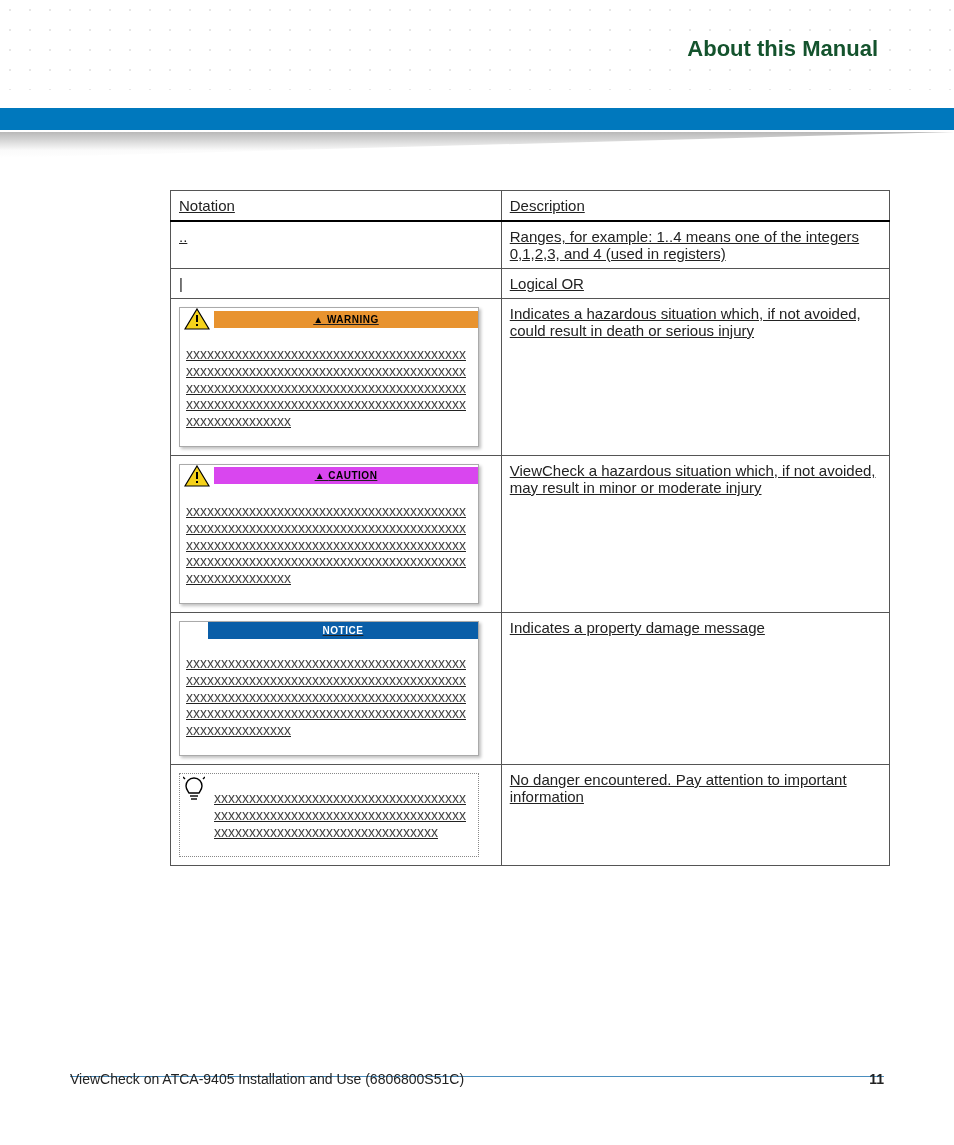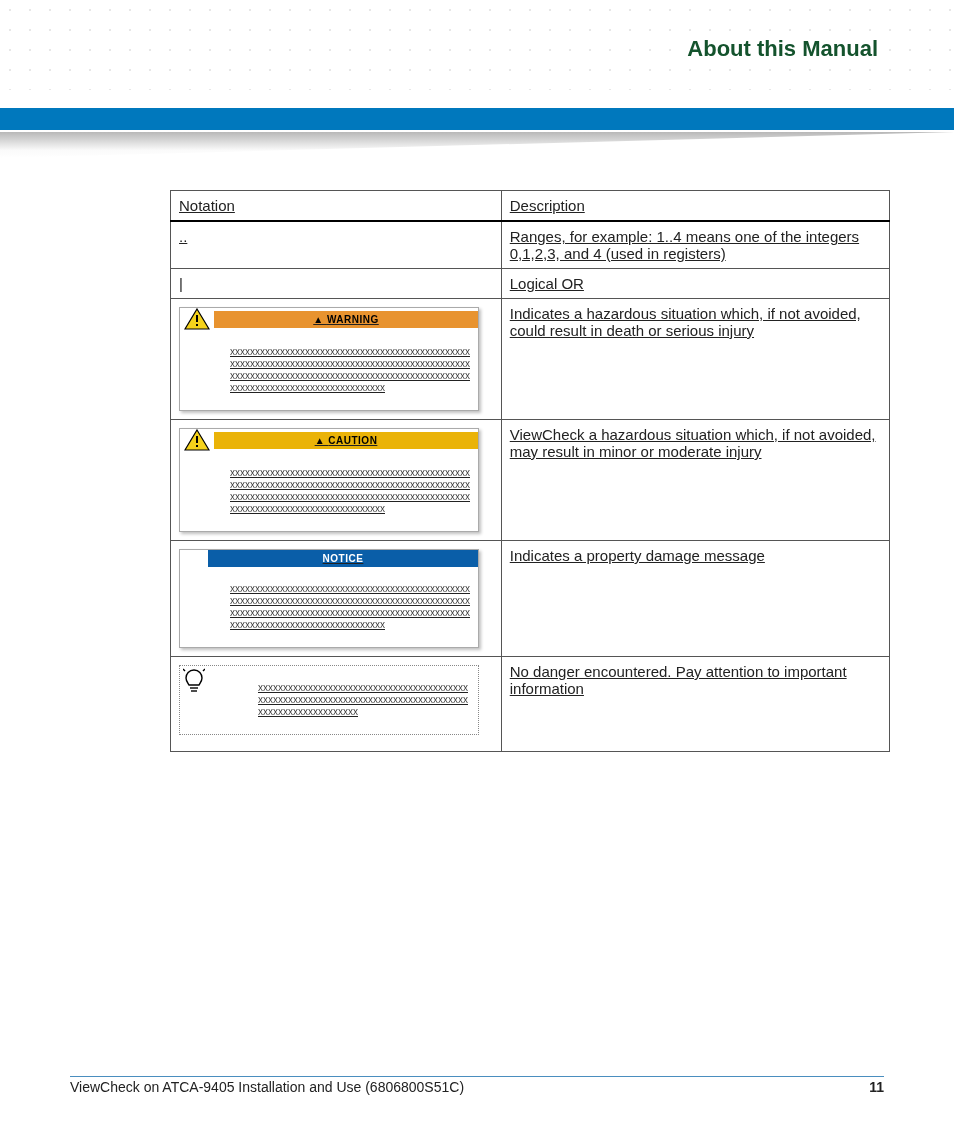--- a/index.html
+++ b/index.html
@@ -92,39 +92,38 @@
     text-align: center;
     font-weight: bold;
     font-size: 10px;
     letter-spacing: 0.5px;
     padding: 3px 0;
     color: #000;
   }
   .callout-body {
     padding: 16px 6px;
     color: #444;
-    font-size: 10px;
+    font-size: 14px;
     line-height: 1.2;
     overflow: hidden;
     word-break: break-all;
-    margin-left: 44px;
   }
   .callout.notice .callout-label { color: #fff; margin-left: 28px; }
   .callout.tip { border: 1px dotted #888; box-shadow: none; }
   .tri-icon { display: inline-block; }
   .footer-rule {
     position: absolute;
     bottom: 68px;
     left: 70px;
     right: 70px;
     border-top: 1px solid #4a8ebf;
   }
   .footer {
     position: absolute;
-    bottom: 50px;
+    bottom: 58px;
     left: 70px;
     right: 70px;
     display: flex;
     justify-content: space-between;
     font-size: 14px;
     color: #222;
   }
   .footer .pg { font-weight: bold; }
   .row-tall td { height: 95px; }
 </style>
@@ -175,21 +174,21 @@
         <td>
           <div class="callout">
             <div class="callout-header">
               <div class="callout-icon">
                 <svg class="tri-icon" width="26" height="22" viewBox="0 0 26 22">
                     <polygon points="13,1 25,21 1,21" fill="#f5d21b" stroke="#000" stroke-width="1.2"></polygon>
                     <rect x="12" y="7" width="2" height="7" fill="#000"></rect>
                     <rect x="12" y="16" width="2" height="2" fill="#000"></rect>
                   </svg>
               </div>
-              <div class="callout-label" style="background:#eab308">▲ <span>CAUTION</span></div>
+              <div class="callout-label" style="background:#d946ef">▲ <span>CAUTION</span></div>
             </div>
             <div class="callout-body">xxxxxxxxxxxxxxxxxxxxxxxxxxxxxxxxxxxxxxxxxxxxxxxxxxxxxxxxxxxxxxxxxxxxxxxxxxxxxxxxxxxxxxxxxxxxxxxxxxxxxxxxxxxxxxxxxxxxxxxxxxxxxxxxxxxxxxxxxxxxxxxxxxxxxxxxxxxxxxxxxxxxxxxxxxxxxxx</div>
           </div>
         </td>
         <td>ViewCheck a hazardous situation which, if not avoided, may result in minor or moderate injury</td>
       </tr>
       <tr class="row-tall">
         <td>
           <div class="callout notice">
             <div class="callout-header">

